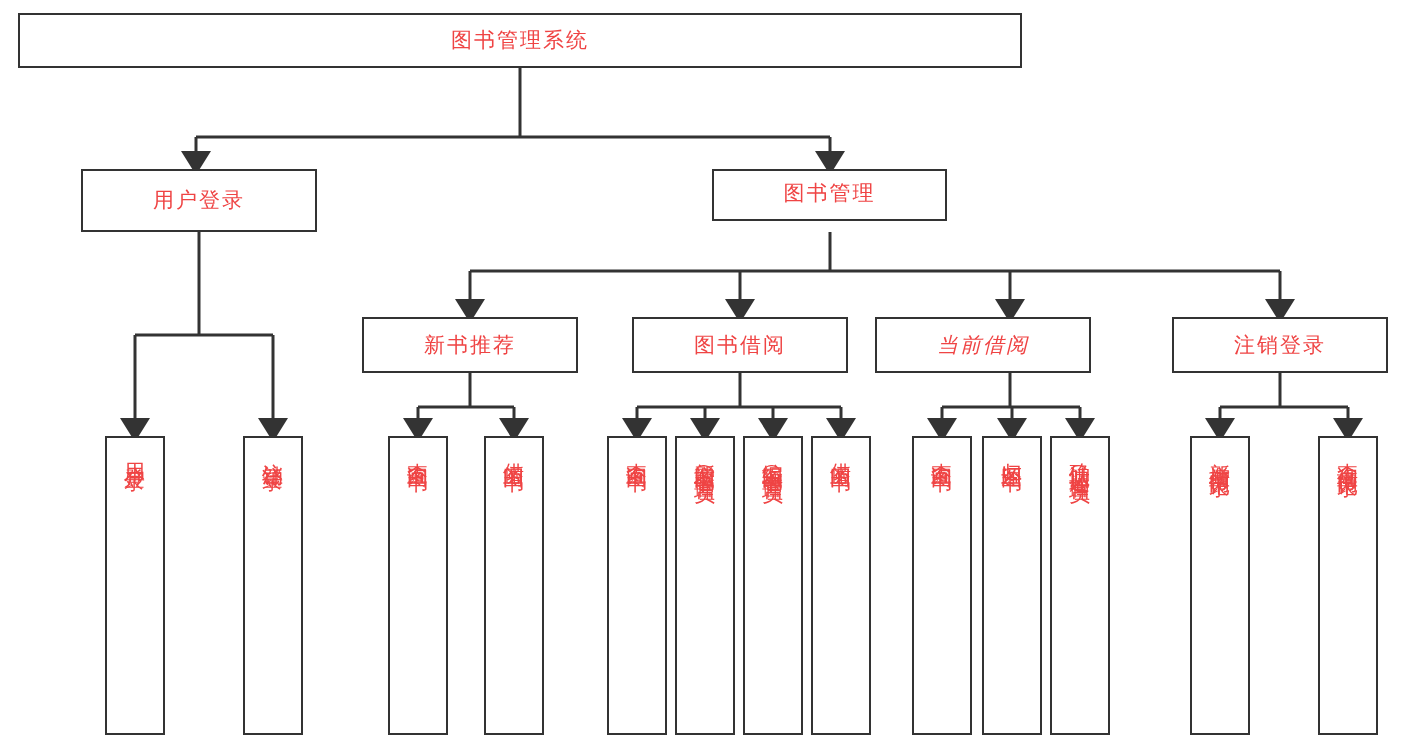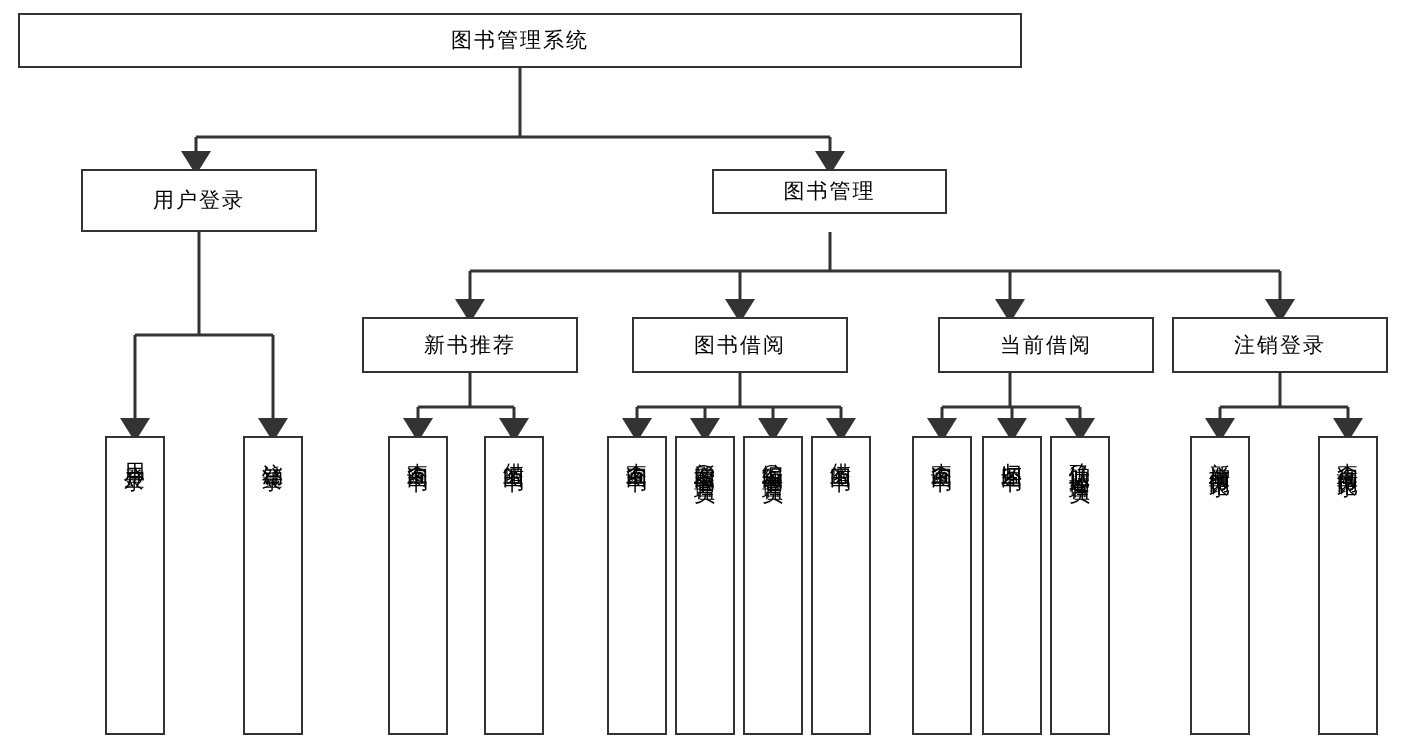--- a/index.html
+++ b/index.html
@@ -34,21 +34,21 @@
     align-items: center;
     justify-content: center;
     color: #1a1a1a;
     z-index: 2;
   }
   .node-label {
     display: block;
     text-align: center;
     line-height: 1.18;
     letter-spacing: 1px;
-    color: #000000;
+    color: #ef4444;
   }
   .node.horizontal .node-label {
     font-size: 21px;
     letter-spacing: 2px;
   }
   .node.vertical {
     align-items: flex-start;
     padding-top: 8px;
   }
   .node.vertical .node-label {
@@ -127,33 +127,33 @@
   </svg>
 
   <div class="node horizontal" style="left:18px; top:13px; width:1004px; height:55px;">
     <span class="node-label">图书管理系统</span>
   </div>
 
   <div class="node horizontal" style="left:81px; top:169px; width:236px; height:63px;">
     <span class="node-label">用户登录</span>
   </div>
 
-  <div class="node horizontal" style="left:712px; top:169px; width:235px; height:45px;">
+  <div class="node horizontal" style="left:712px; top:169px; width:235px; height:52px;font-family:Liberation Mono, monospace;">
     <span class="node-label">图书管理</span>
   </div>
 
   <div class="node horizontal" style="left:362px; top:317px; width:216px; height:56px;">
     <span class="node-label">新书推荐</span>
   </div>
 
   <div class="node horizontal" style="left:632px; top:317px; width:216px; height:56px;">
     <span class="node-label">图书借阅</span>
   </div>
 
-  <div class="node horizontal" style="left:938px; top:317px; width:216px; height:56px;">
+  <div class="node horizontal" style="left:875px; top:317px; width:216px; height:56px;font-style:italic;">
     <span class="node-label">当前借阅</span>
   </div>
 
   <div class="node horizontal" style="left:1172px; top:317px; width:216px; height:56px;">
     <span class="node-label">注销登录</span>
   </div>
 
   <div class="node vertical" style="left:105px; top:436px; width:60px; height:299px;">
     <span class="node-label">用户登录</span>
   </div>

